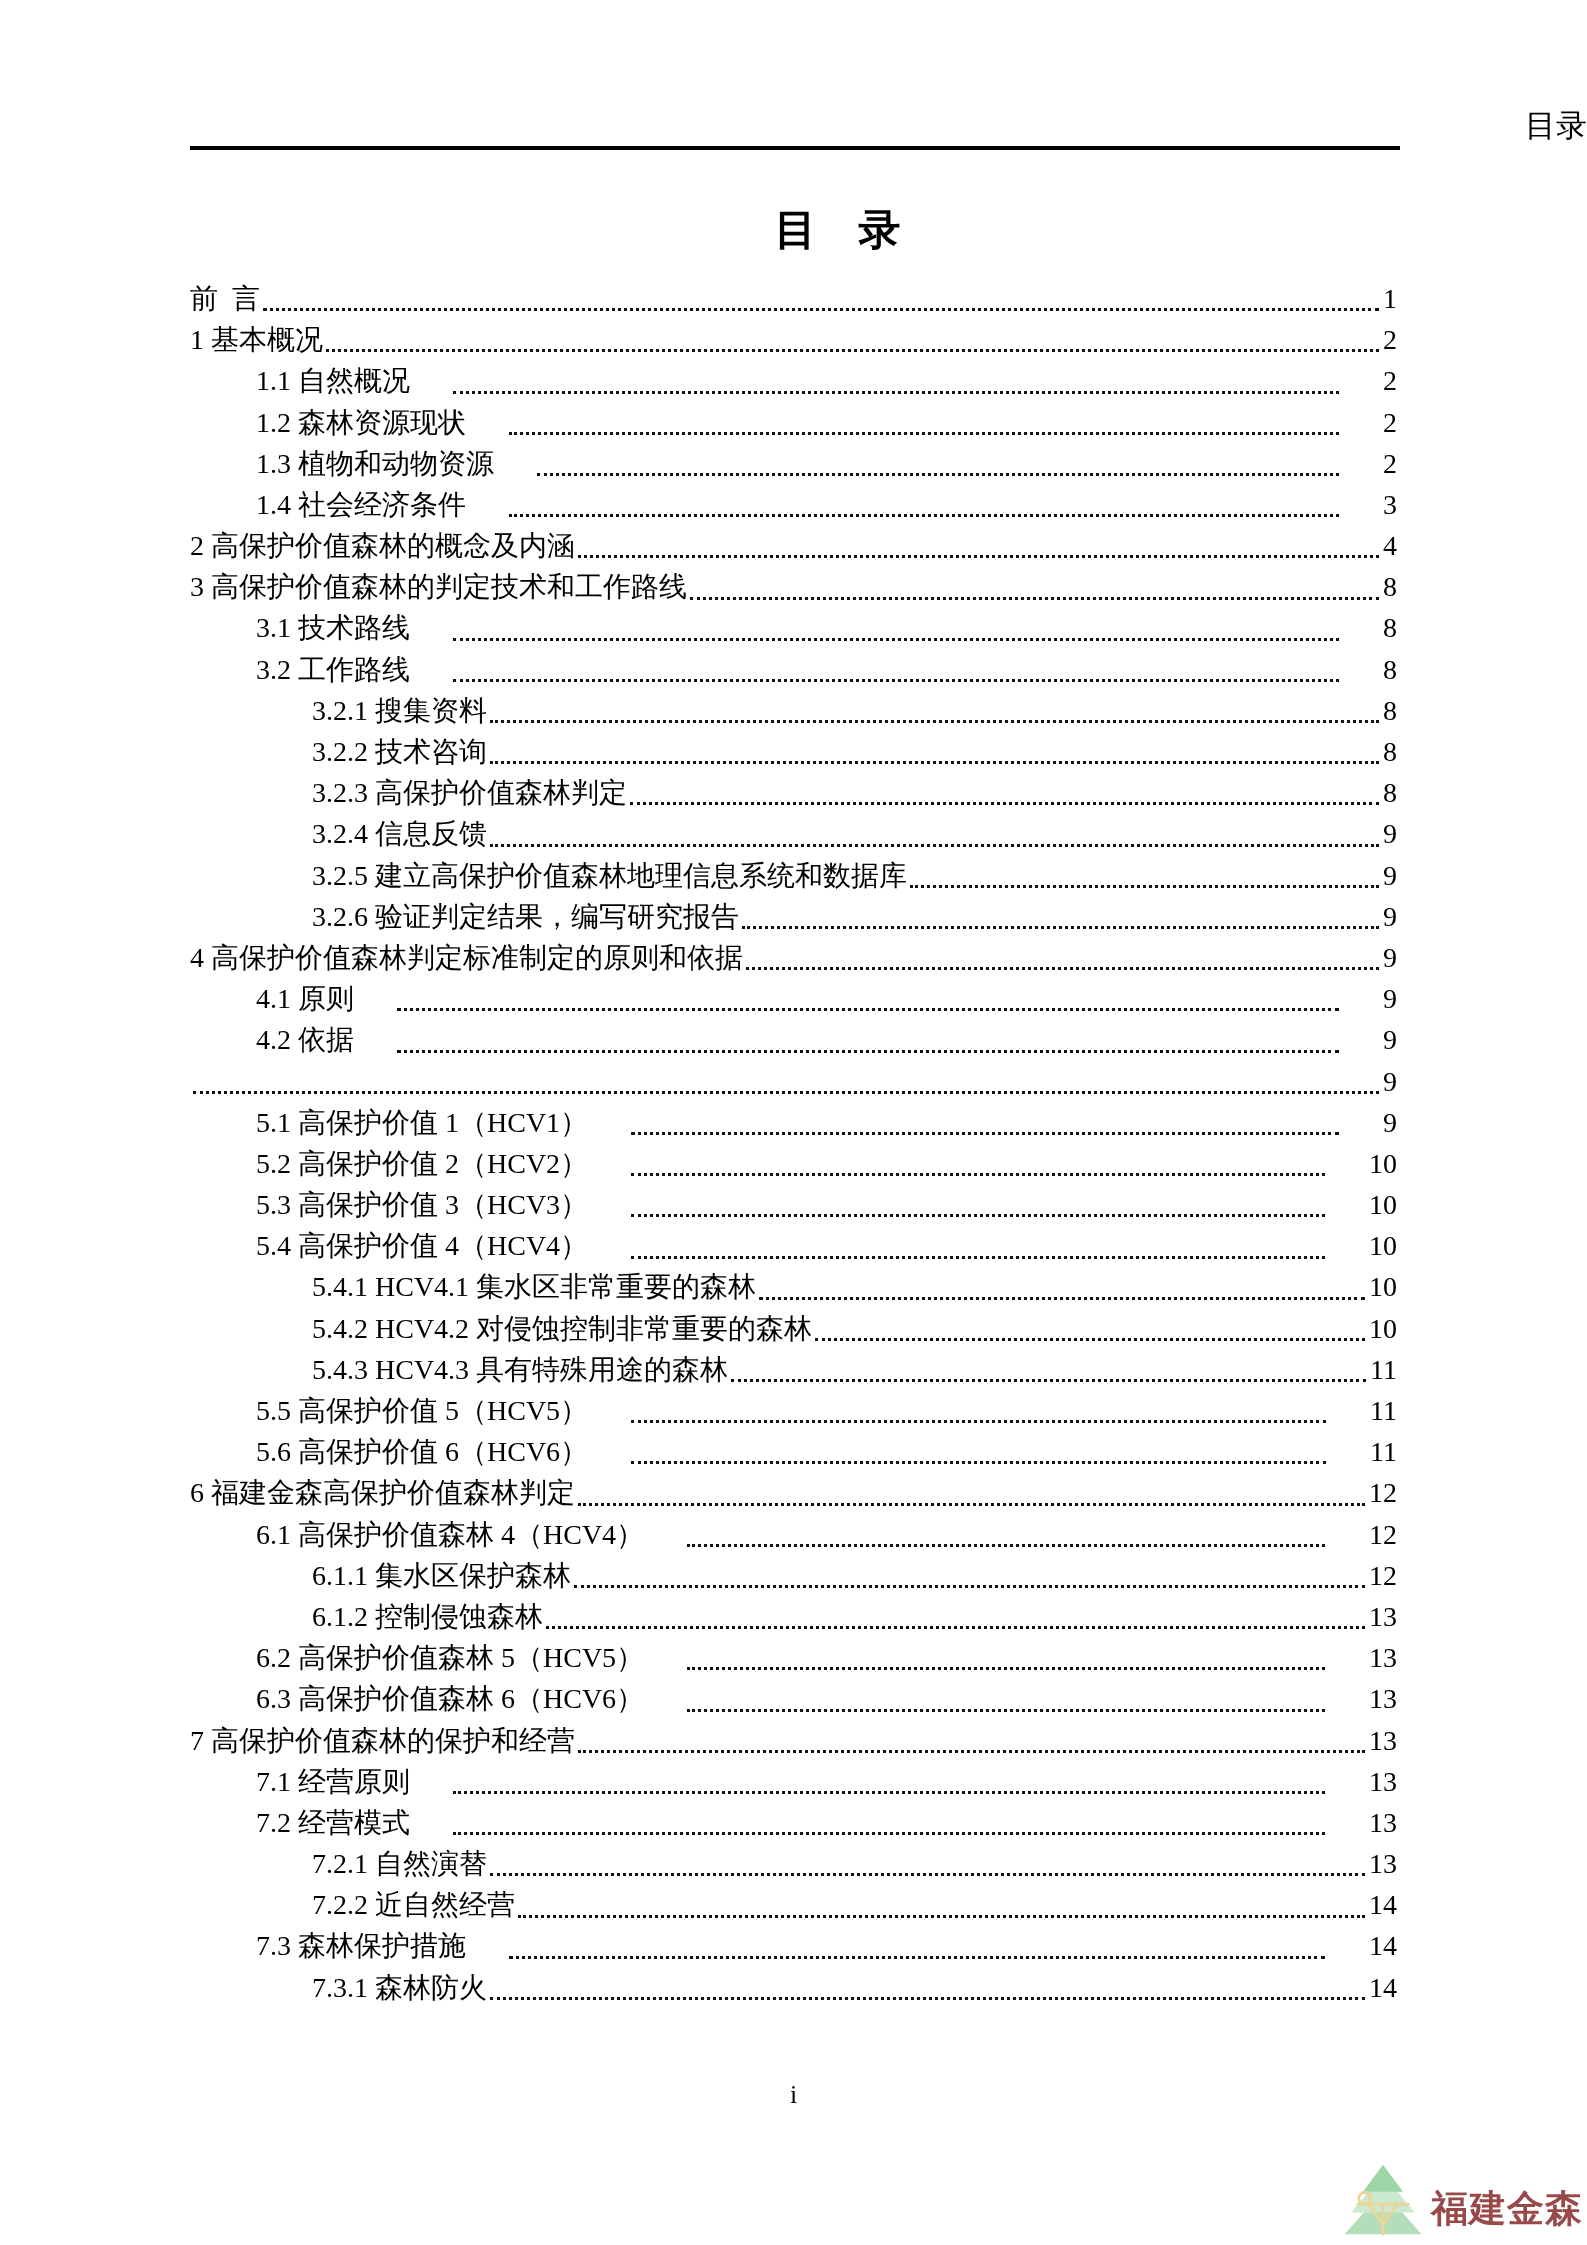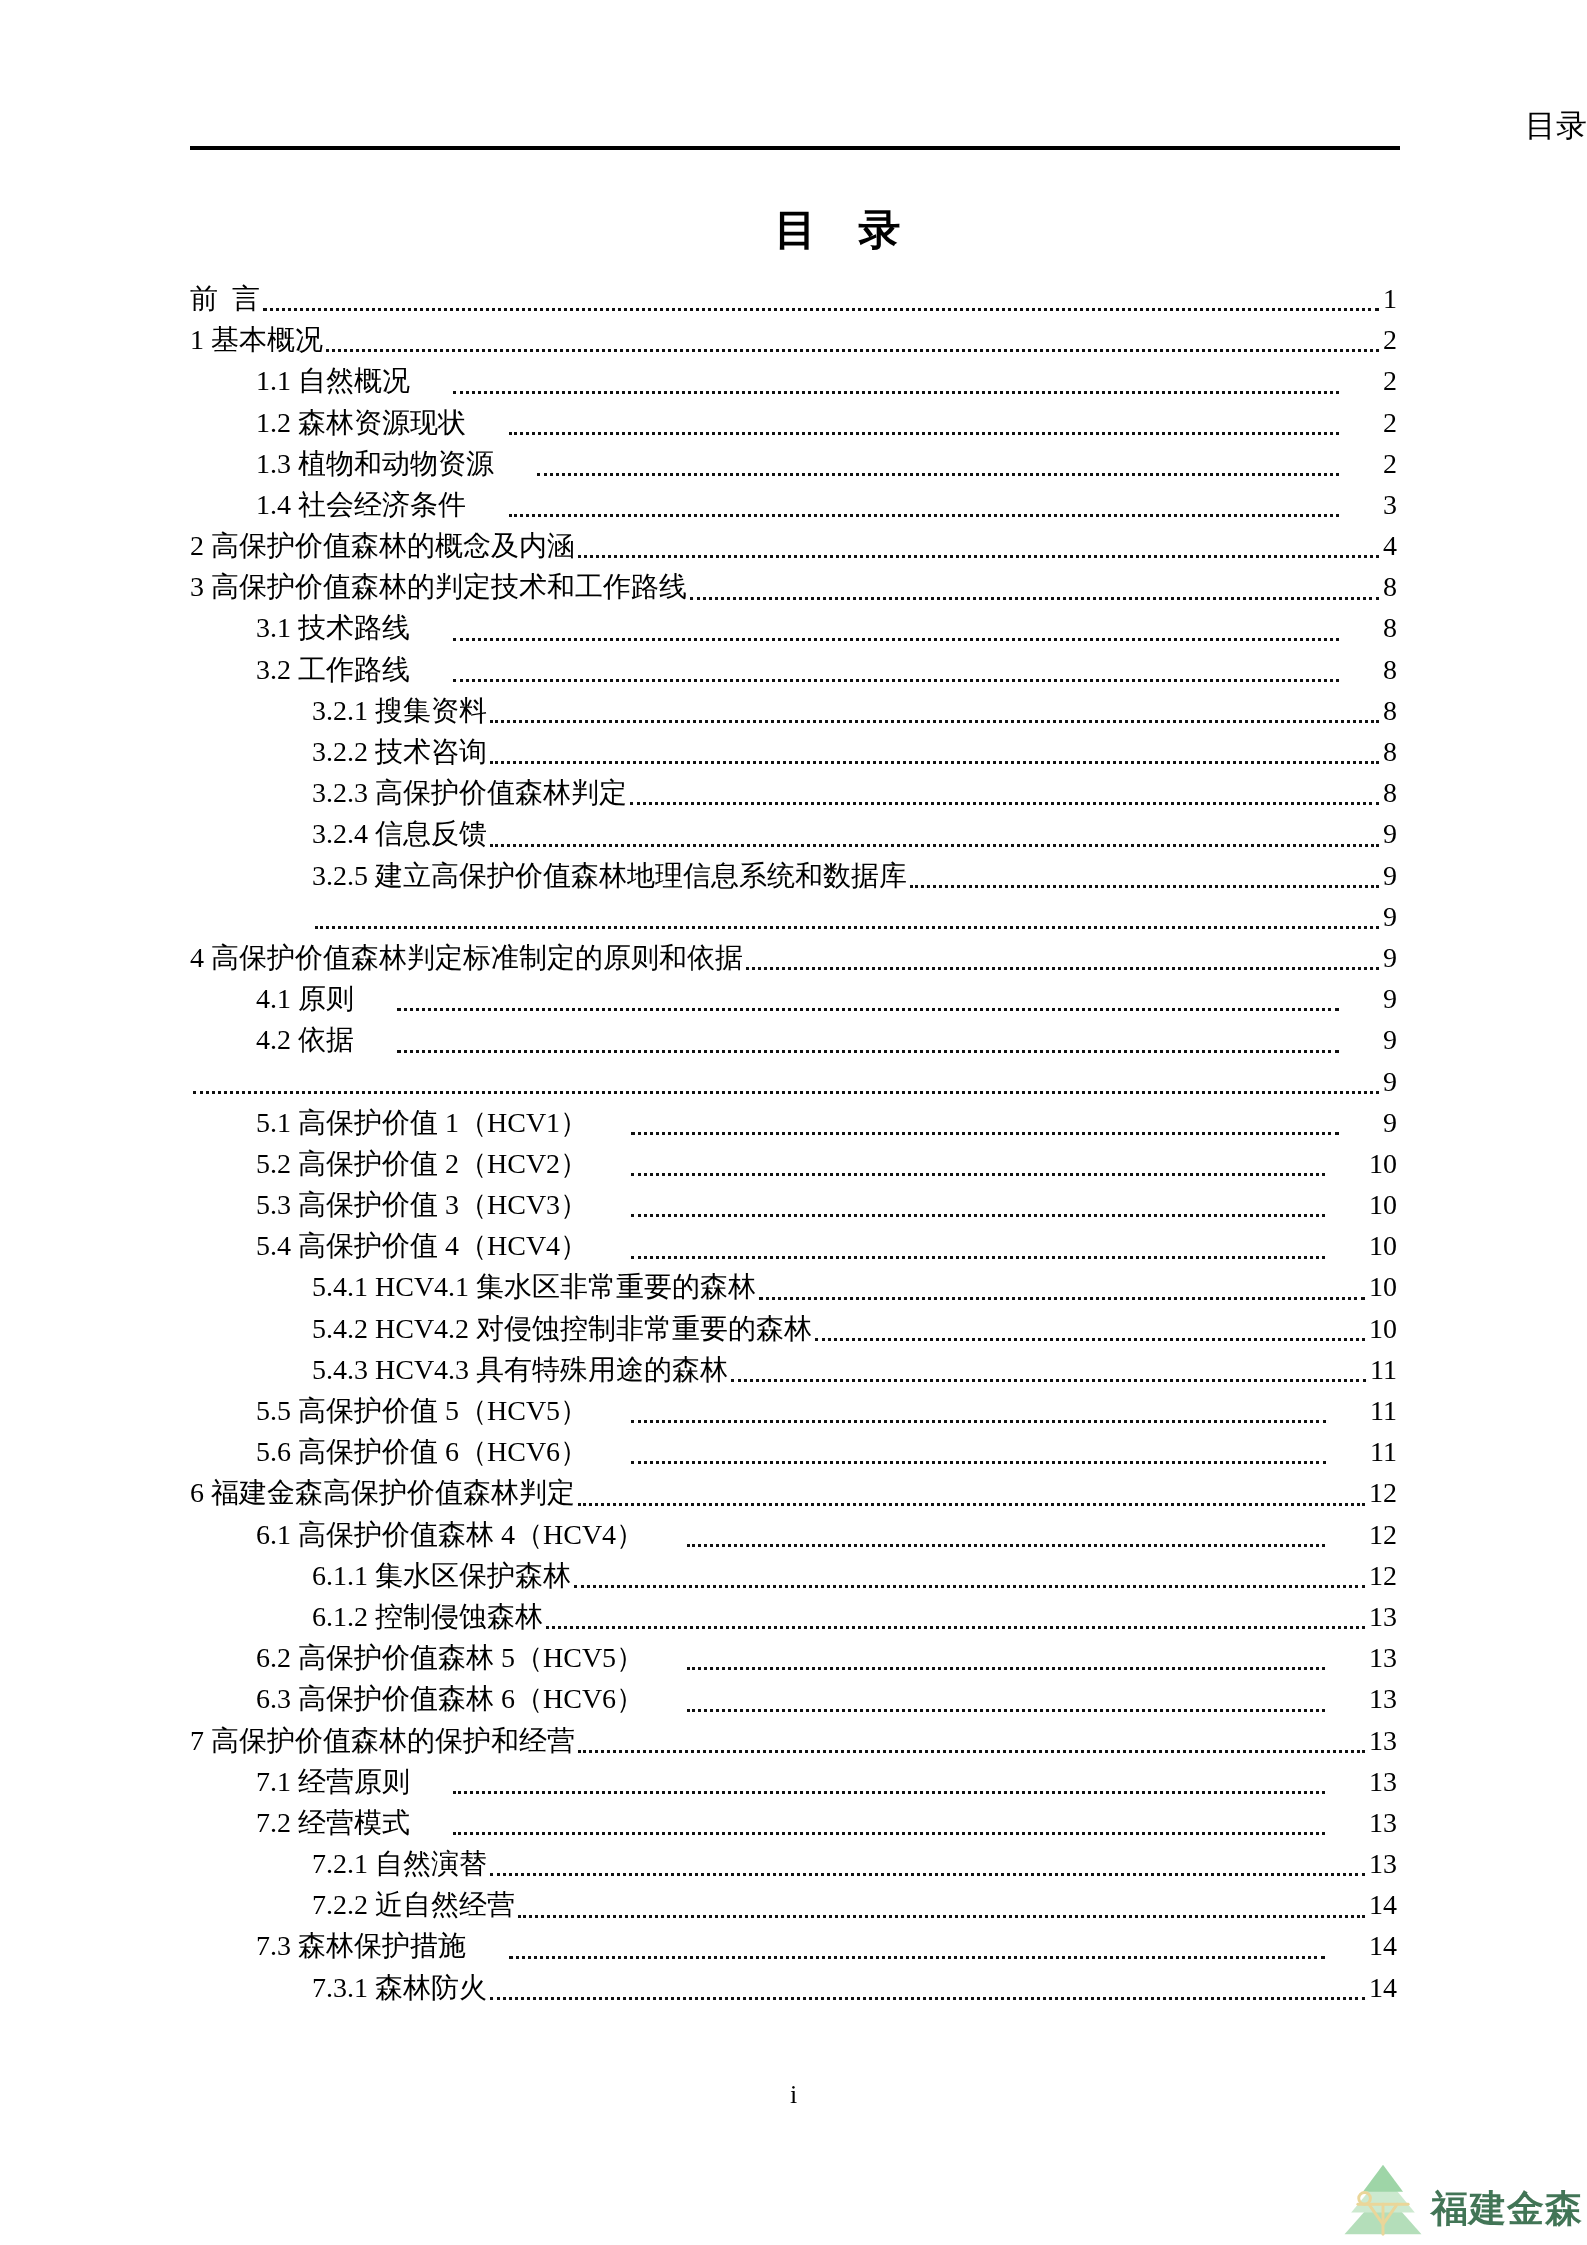--- a/index.html
+++ b/index.html
@@ -92,21 +92,21 @@
     display: flex;
     align-items: center;
     opacity: 0.8;
   }
   .logo-tree { flex: 0 0 auto; }
   .logo-text {
     font-family: "DejaVu Sans", "Liberation Sans", sans-serif;
     font-weight: bold;
     font-size: 37px;
     letter-spacing: 1px;
-    color: #14532d;
+    color: #7f1d1d;
     margin: 14px 0 0 6px;
     white-space: pre;
   }
 </style>
 </head>
 <body>
 
 <div class="page">
 
   <div class="running-header">目录</div>
@@ -185,20 +185,21 @@
     <span class="toc-label">3.2.4 信息反馈</span>
     <span class="dots"></span>
     <span class="pagenum">9</span>
   </div>
       <div class="toc-row lvl-2">
     <span class="toc-label">3.2.5 建立高保护价值森林地理信息系统和数据库</span>
     <span class="dots"></span>
     <span class="pagenum">9</span>
   </div>
       <div class="toc-row lvl-2">
+    <span class="toc-label">3.2.6 验证判定结果，编写研究报告</span>
     <span class="dots"></span>
     <span class="pagenum">9</span>
   </div>
       <div class="toc-row lvl-0">
     <span class="toc-label">4 高保护价值森林判定标准制定的原则和依据</span>
     <span class="dots"></span>
     <span class="pagenum">9</span>
   </div>
       <div class="toc-row lvl-1">
     <span class="toc-label">4.1 原则</span>

